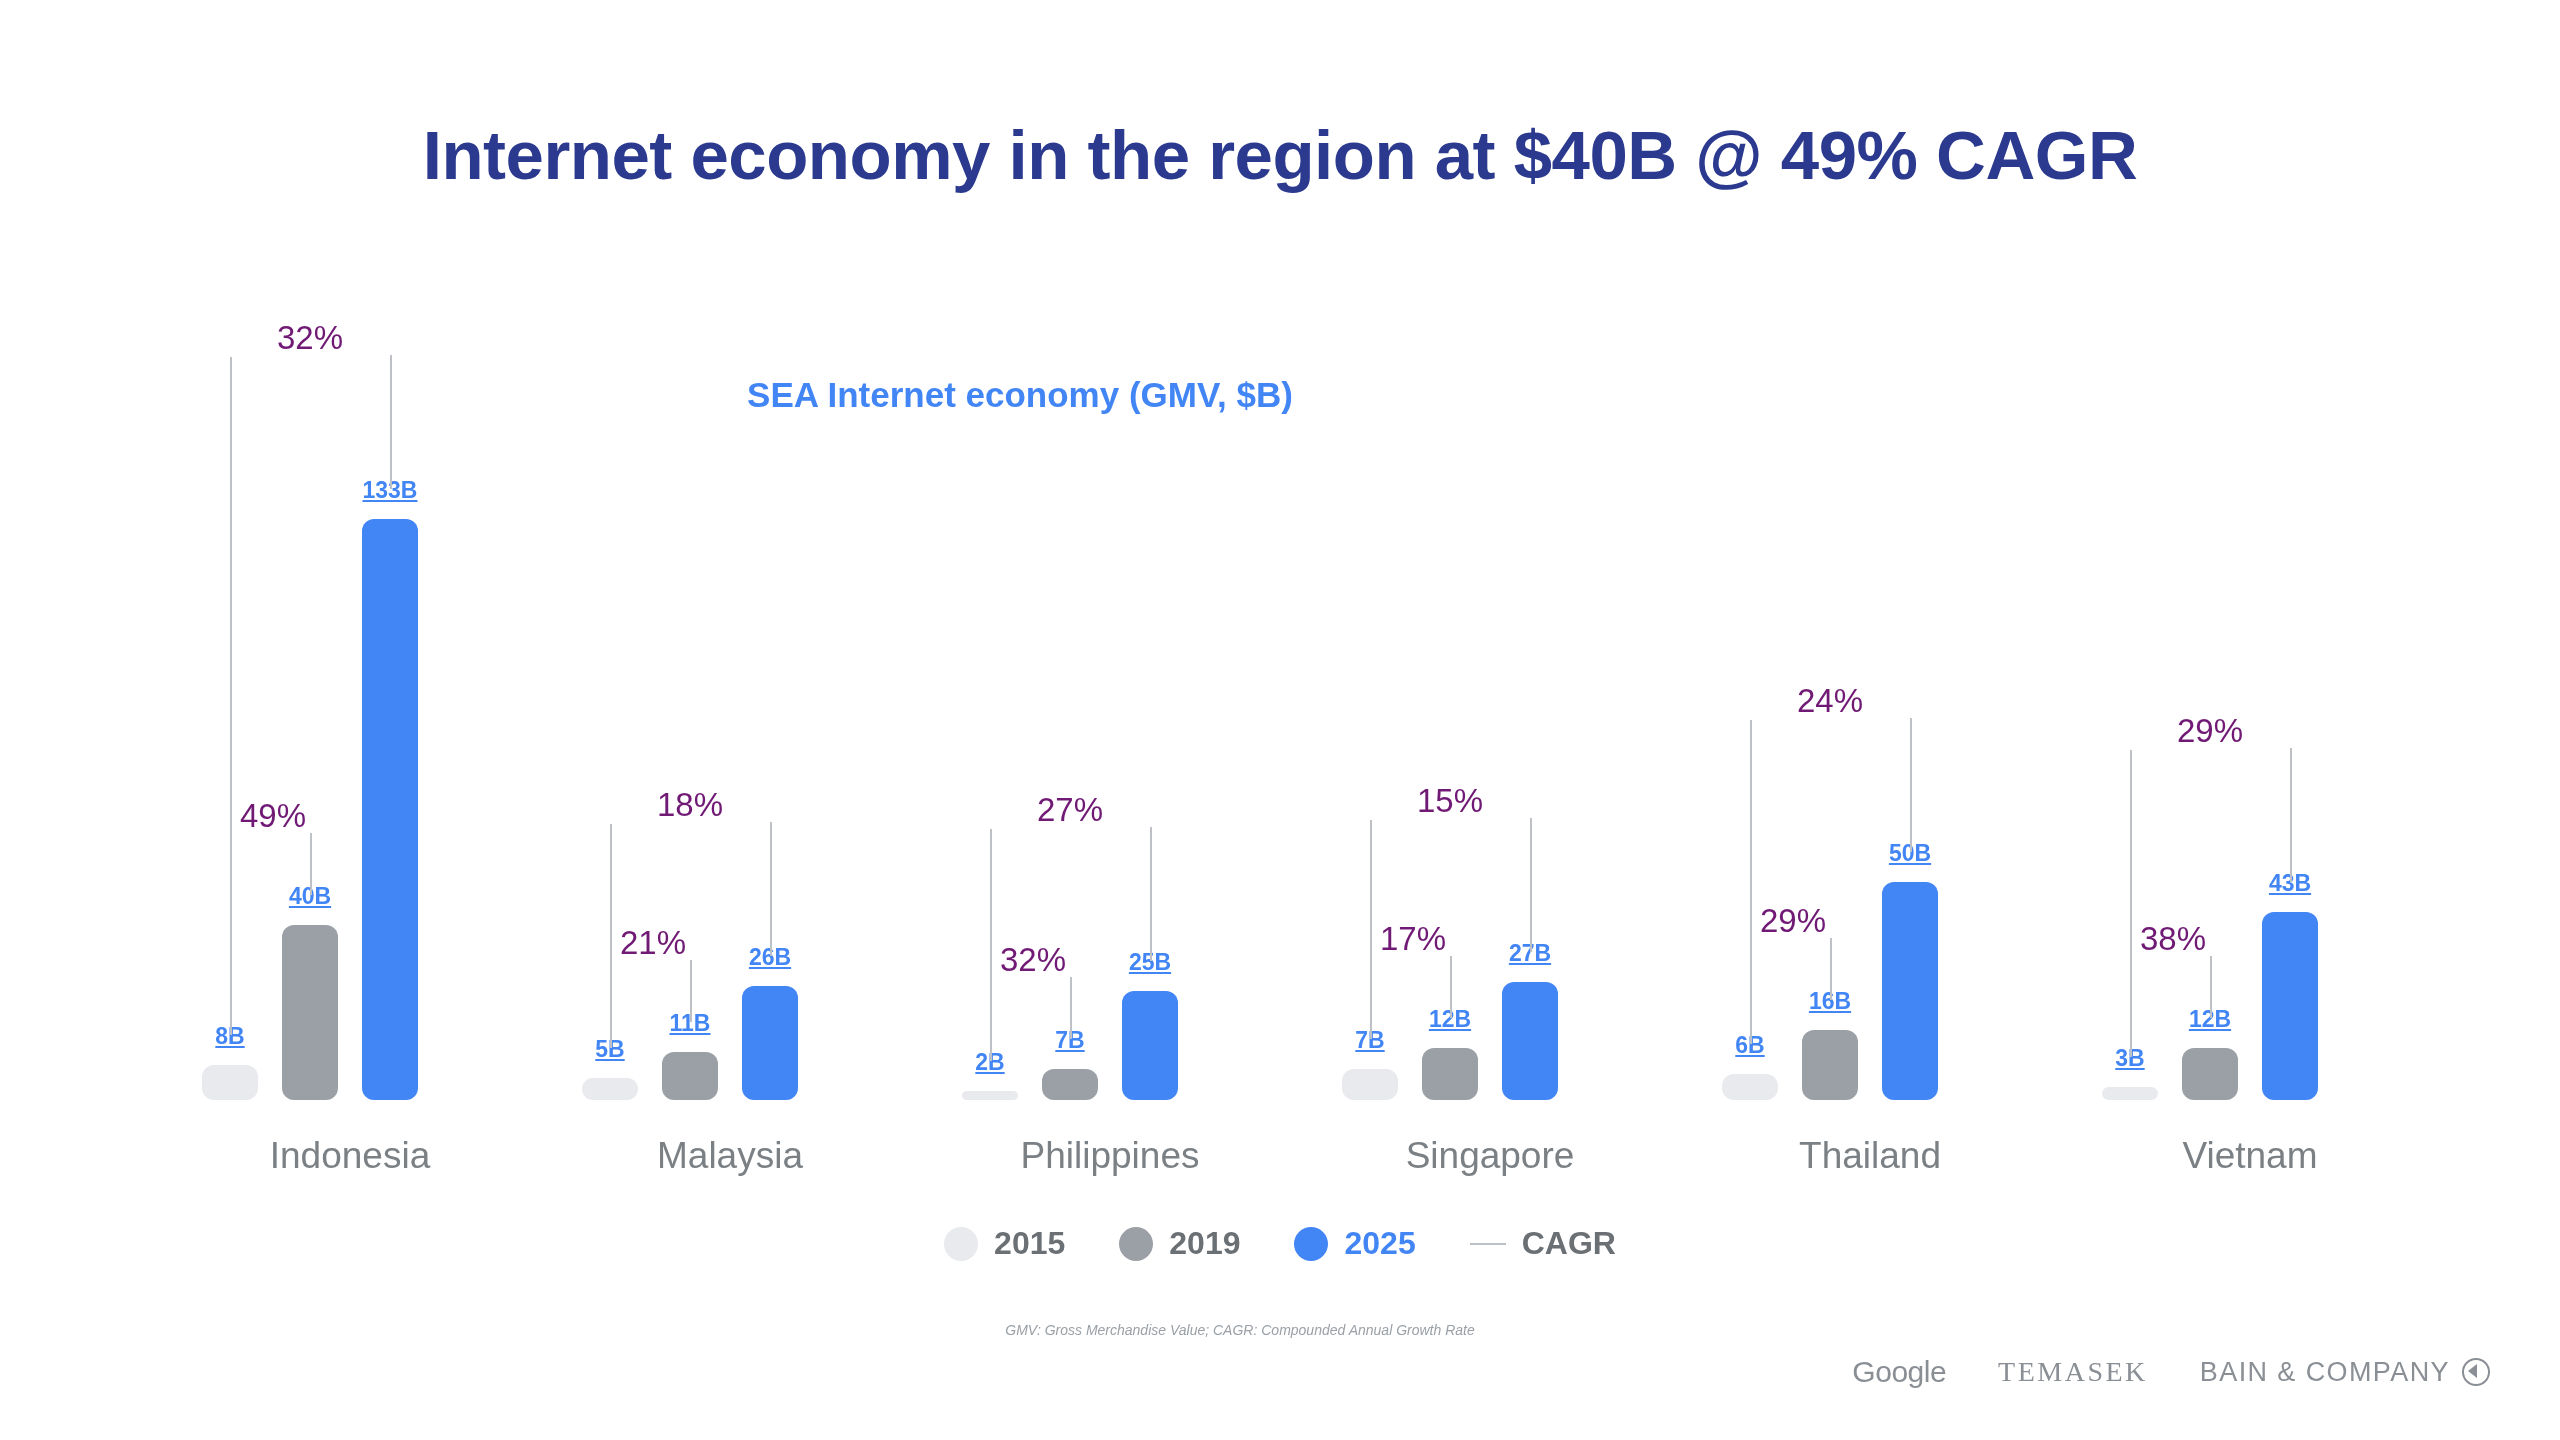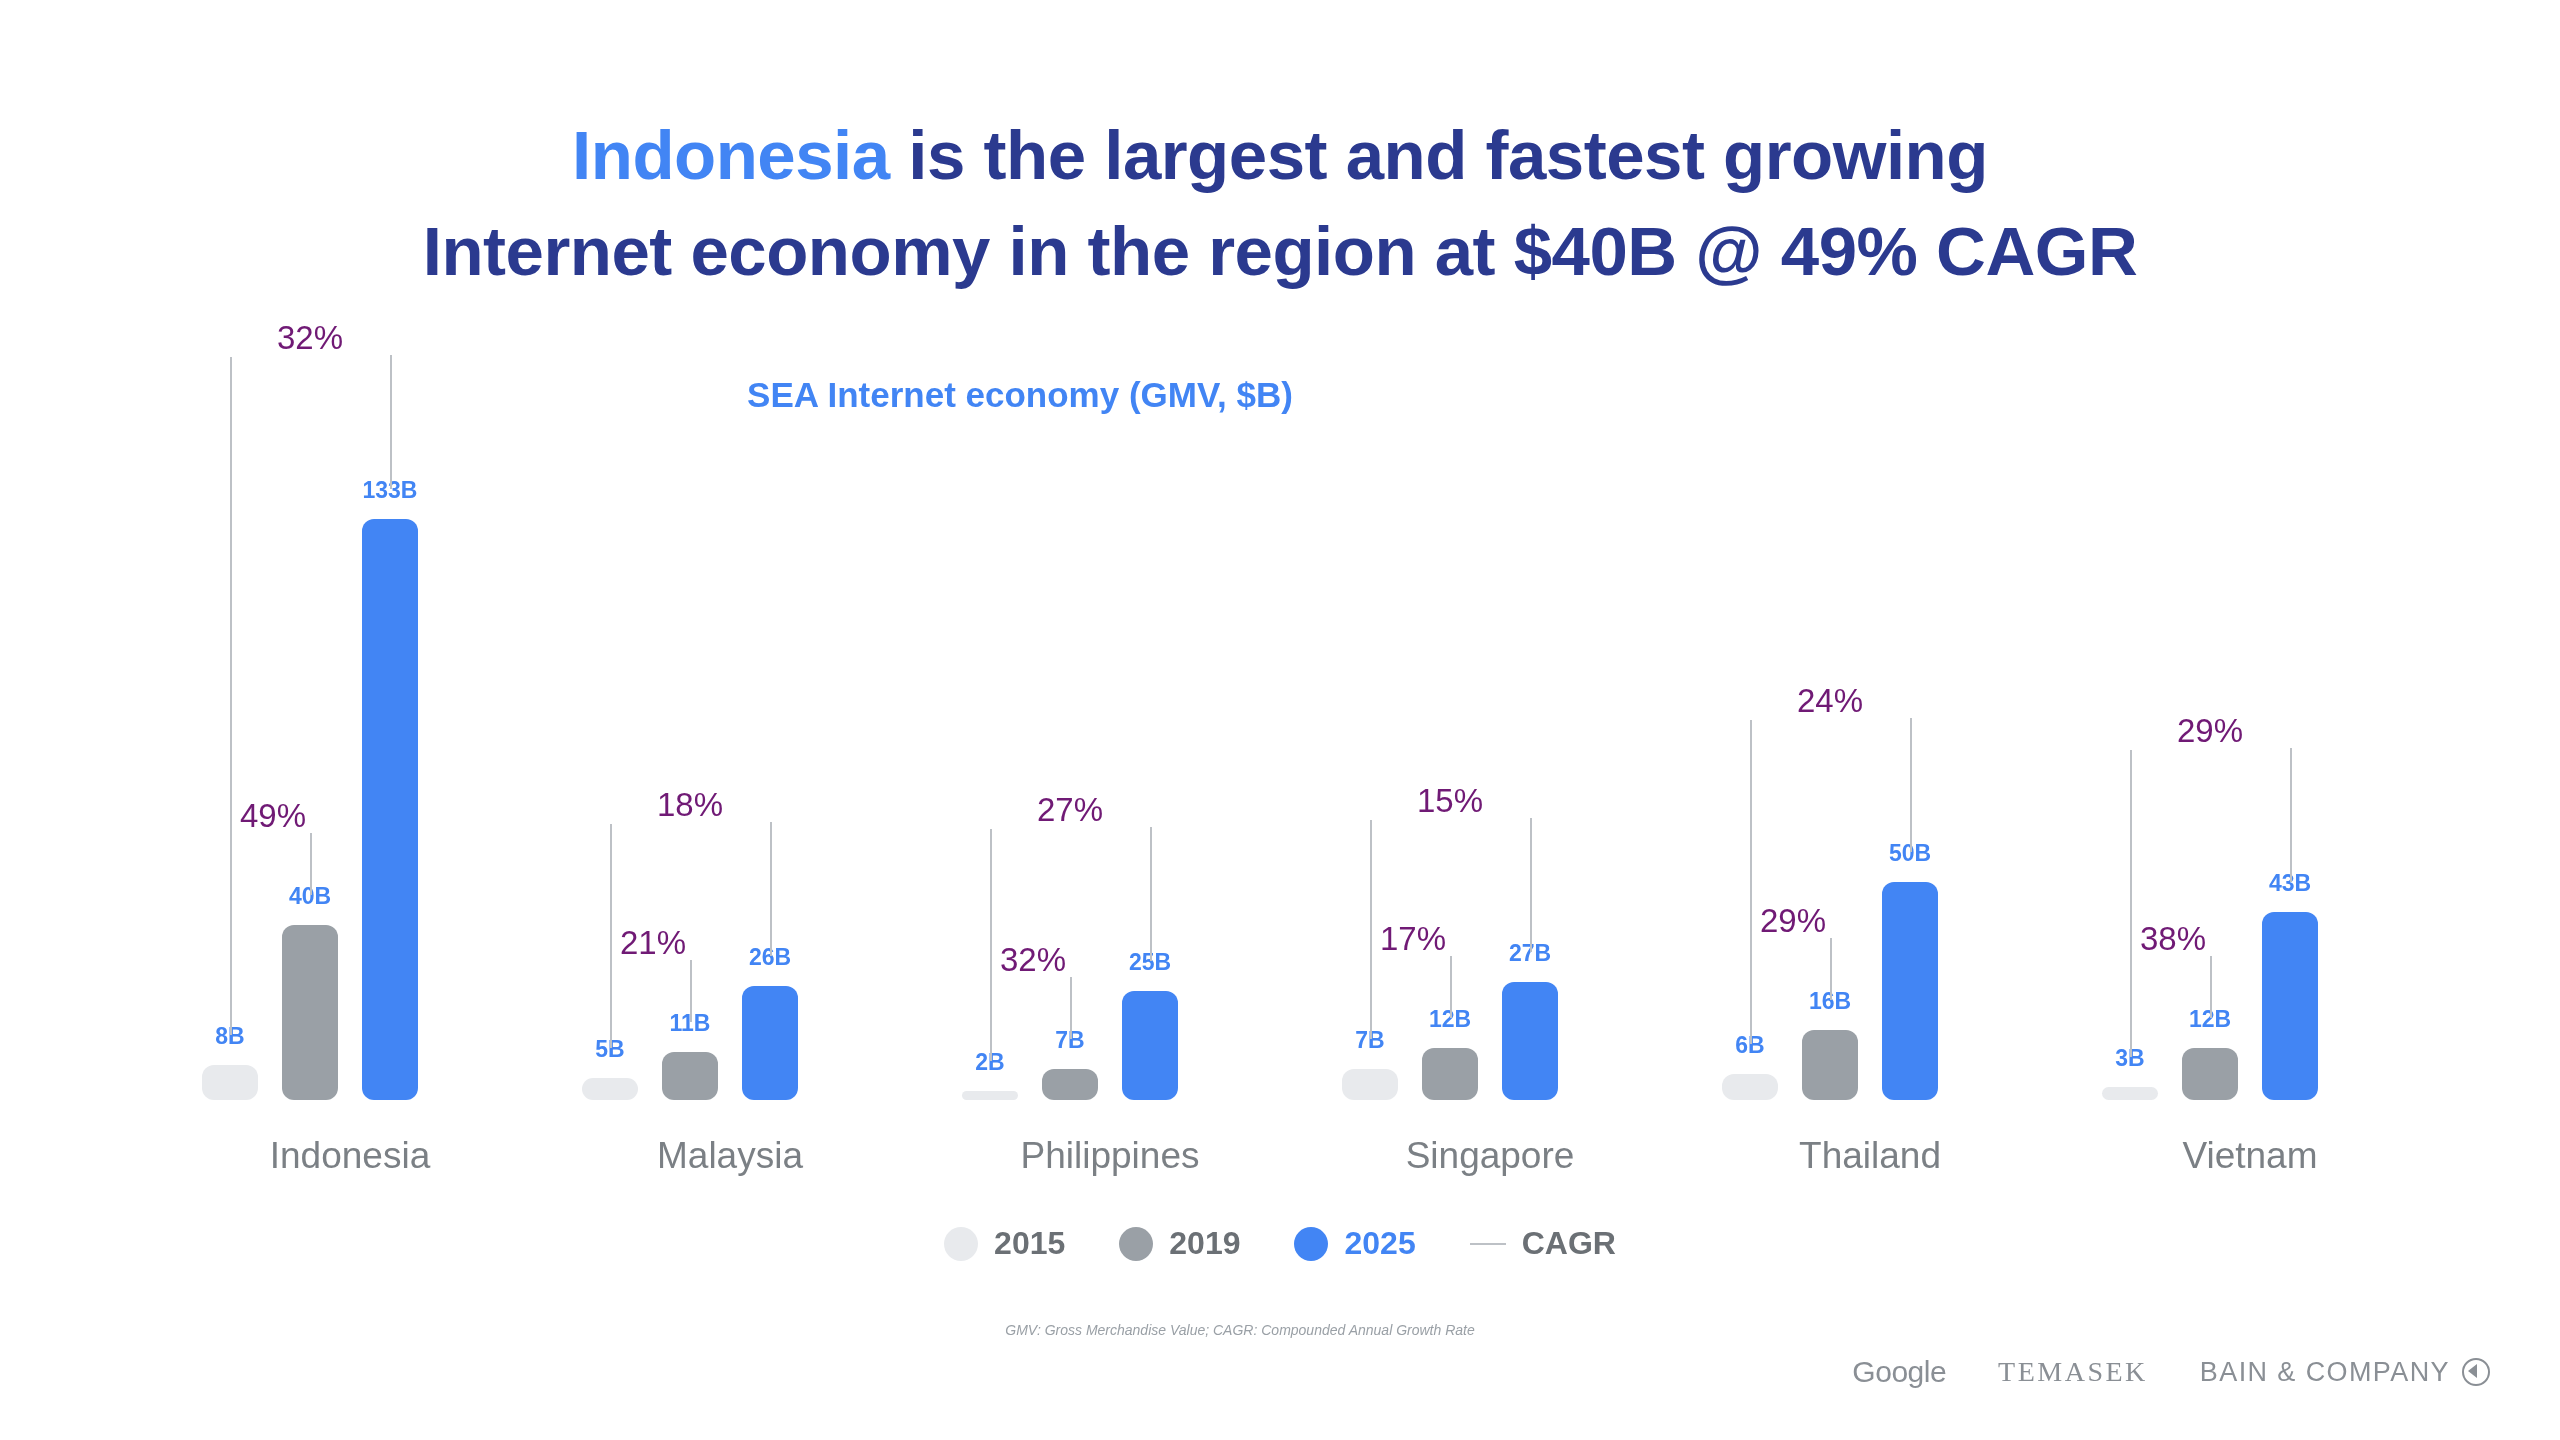--- a/index.html
+++ b/index.html
@@ -60,20 +60,21 @@
   .bar.b2025 { background:#4285f4; left:172px; }
 
   .bar-label {
     position:absolute;
     width:90px;
     text-align:center;
     font-size:23px;
     font-weight:bold;
     color:#4285f4;
     white-space:nowrap;
+    text-decoration:underline;
   }
   .bar-label.l2015 { left:-5px; }
   .bar-label.l2019 { left:75px; }
   .bar-label.l2025 { left:155px; }
 
   
   .bracket { position:absolute; }
   .bracket .hline {
     position:absolute;
     top:0; left:0; height:0;
@@ -152,23 +153,20 @@
     width:0; height:0;
     border-top:7px solid transparent;
     border-bottom:7px solid transparent;
     border-right:9px solid #8a8f95;
   }
 </style>
 </head>
 <body>
 
 <div class="title-block">
-  <div class="title-line">
-    <span class="title-hl">Indonesia</span><span> is the largest and fastest growing</span>
-  </div>
   <div class="title-line">Internet economy in the region at $40B @ 49% CAGR</div>
 </div>
 
 <div class="subtitle">SEA Internet economy (GMV, $B)</div>
 
 <div class="chart" id="chart-root">
     <div class="group" style="left: 190px;">
       <div class="bar b2015" style="height: 34.96px; bottom: 340px;"></div>
       <div class="bar-label l2015" style="top: 1023.04px;">8B</div>
       <div class="bar b2019" style="height: 174.8px; bottom: 340px;"></div>

